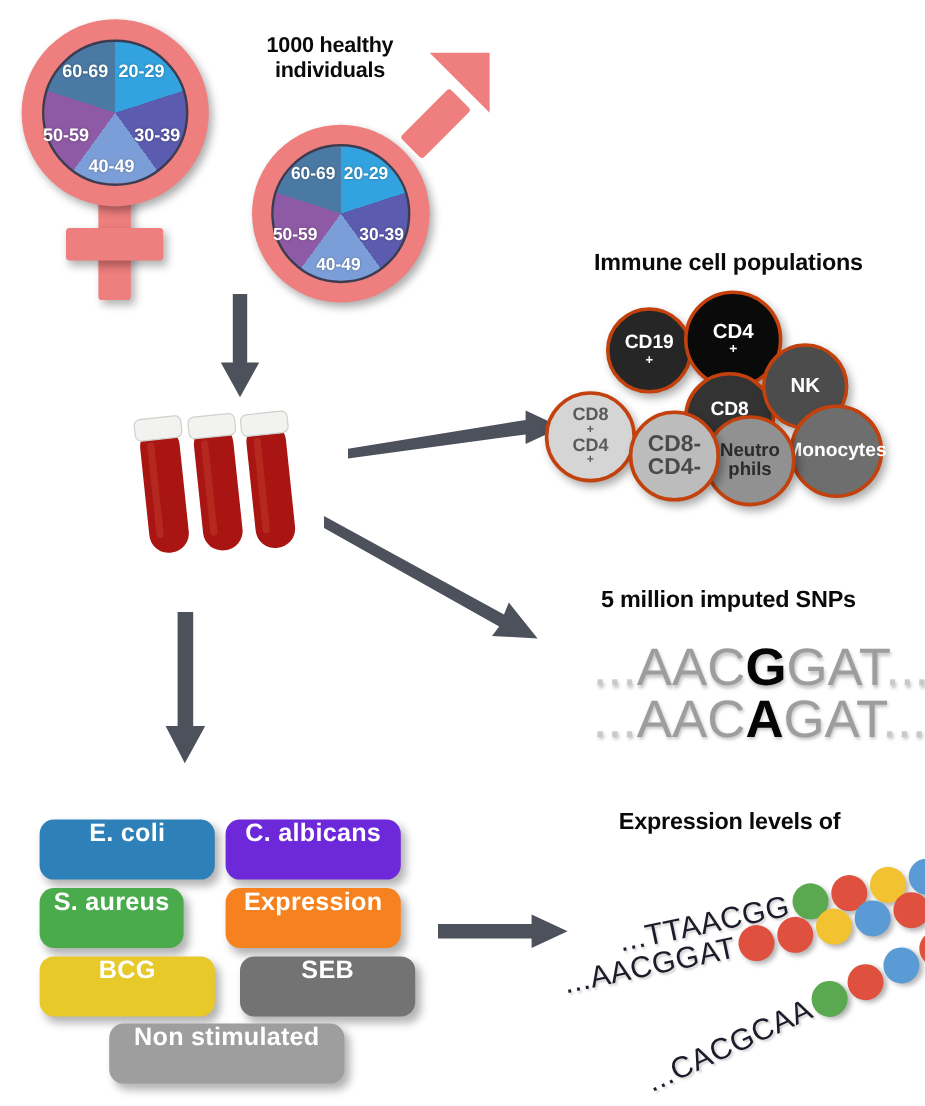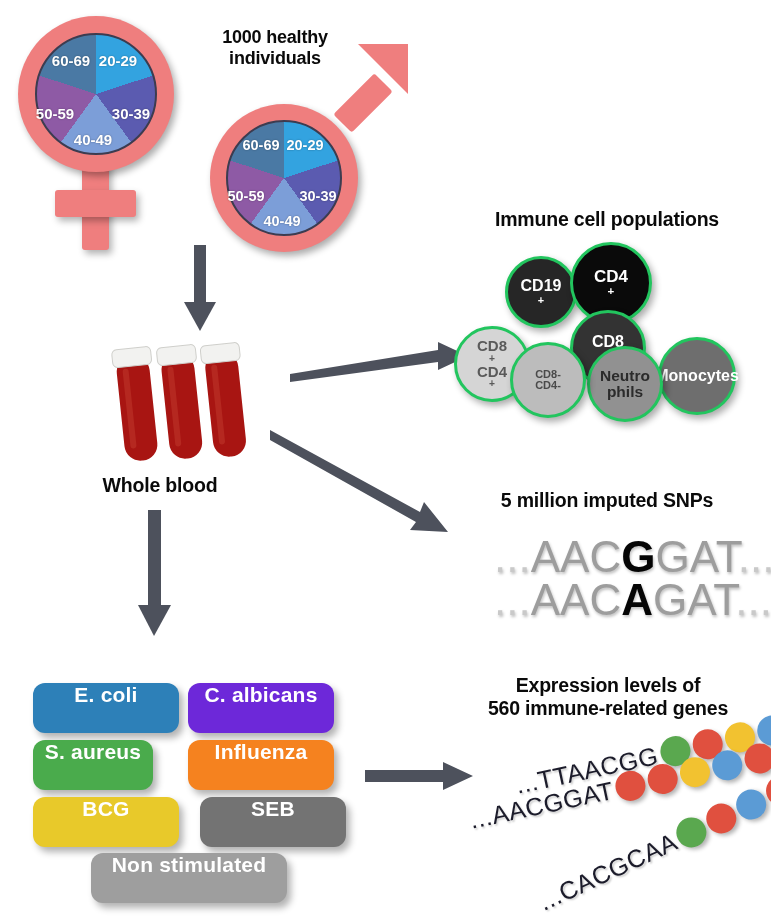--- a/index.html
+++ b/index.html
@@ -76,21 +76,21 @@
     box-shadow: 3px 4px 7px rgba(0,0,0,0.30);
   }
 
   
   .arrow-svg { position: absolute; overflow: visible; }
 
   
   .cell {
     position: absolute;
     border-radius: 50%;
-    border: 3px solid #22c55e;
+    border: 3px solid #c2410c;
     box-sizing: border-box;
     display: flex;
     align-items: center;
     justify-content: center;
     text-align: center;
     font-weight: bold;
     line-height: 1.02;
     box-shadow: 3px 4px 7px rgba(0,0,0,0.33);
   }
   .cell span { display: block; }
@@ -230,21 +230,20 @@
         </g>
 
         <g transform="rotate(-6 124 65)">
           <rect x="109" y="14" width="33" height="105" rx="16" fill="#a81512"></rect>
           <rect x="106" y="6" width="39" height="18" rx="5" fill="#f2f2f0" stroke="#cfcfcb" stroke-width="1"></rect>
           <rect x="115" y="26" width="6" height="80" rx="3" fill="#c0392b" opacity="0.55"></rect>
         </g>
       </g>
     </svg>
   </div>
-  <div class="abs heading" id="label-whole-blood">Whole blood</div>
 
   <svg class="arrow-svg" width="180" height="60" style="left:290px; top:330px;">
     <polygon points="0,44 148,20 148,12 178,26 148,40 148,32 0,52" fill="#4d515c"></polygon>
   </svg>
 
   <svg class="arrow-svg" width="190" height="130" style="left:270px; top:430px;">
     <polygon points="0,0 150,82 154,72 178,102 140,100 146,92 0,10" fill="#4d515c"></polygon>
   </svg>
 
   <svg class="arrow-svg" width="40" height="130" style="left:135px; top:510px;">
@@ -281,32 +280,35 @@
         </span>
     </div>
 
     <div class="cell" style="left:118px; top:72px; width:76px; height:76px; background:#333333; color:#ffffff; font-size:16px;">
       <span>
           <span>CD8</span>
           <span class="sup">+</span>
         </span>
     </div>
 
+    <div class="cell" style="left:183px; top:48px; width:72px; height:72px; background:#4c4c4c; color:#ffffff; font-size:17px;">
+      <span>NK</span>
+    </div>
 
     <div class="cell" style="left:206px; top:99px; width:78px; height:78px; background:#6e6e6e; color:#ffffff; font-size:16px; flex-direction:row;">
       <span>Mono</span>
       <span>cytes</span>
     </div>
 
     <div class="cell" style="left:135px; top:108px; width:76px; height:76px; background:#919191; color:#2b2b2b; font-size:15.5px; flex-direction:column;">
       <span>Neutro</span>
       <span>phils</span>
     </div>
 
-    <div class="cell" style="left:58px; top:104px; width:76px; height:76px; background:#bcbcbc; color:#4a4a4a; font-size:11px; flex-direction:column;">
+    <div class="cell" style="left:72px; top:104px; width:76px; height:76px; background:#bcbcbc; color:#4a4a4a; font-size:19px; flex-direction:column;">
       <span>CD8-</span>
       <span>CD4-</span>
     </div>
   </div>
 
   <div class="abs heading" id="title-snps">5 million imputed SNPs</div>
 
   <div class="snp-row" style="left:494px; top:532px;">
     <span class="dim">...</span><span>AAC</span><span class="variant">G</span><span>GAT</span><span class="dim">...</span>
   </div>
@@ -318,39 +320,38 @@
   <div class="pill" style="left:33px; top:683px; width:146px; height:50px; background:#2d80b8;">
     <span>E. coli</span>
   </div>
   <div class="pill" style="left:188px; top:683px; width:146px; height:50px; background:#6d28d9;">
     <span>C. albicans</span>
   </div>
   <div class="pill" style="left:33px; top:740px; width:120px; height:50px; background:#4aab4c;">
     <span>S. aureus</span>
   </div>
   <div class="pill" style="left:188px; top:740px; width:146px; height:50px; background:#f5821f;">
-    <span>Influenza</span>
+    <span>Expression</span>
   </div>
   <div class="pill" style="left:33px; top:797px; width:146px; height:50px; background:#e8c92a;">
     <span>BCG</span>
   </div>
   <div class="pill" style="left:200px; top:797px; width:146px; height:50px; background:#737373;">
     <span>SEB</span>
   </div>
   <div class="pill" style="left:91px; top:853px; width:196px; height:50px; background:#9e9e9e;">
     <span>Non stimulated</span>
   </div>
 
   <svg class="arrow-svg" width="120" height="40" style="left:365px; top:758px;">
     <polygon points="0,12 78,12 78,4 108,18 78,32 78,24 0,24" fill="#4d515c"></polygon>
   </svg>
 
   <div class="abs heading" id="title-expression">
     <div>Expression levels of</div>
-    <div>560 immune-related genes</div>
   </div>
 
   <div class="strand" style="left:516px; top:770px; transform: rotate(-12deg);">
     <span class="strand-seq">...TTAACGG</span>
     <span class="bead" style="background:#5aa84f;"></span>
     <span class="bead" style="background:#e0503f;"></span>
     <span class="bead" style="background:#f2c230;"></span>
     <span class="bead" style="background:#5b9bd5;"></span>
 
   </div>

